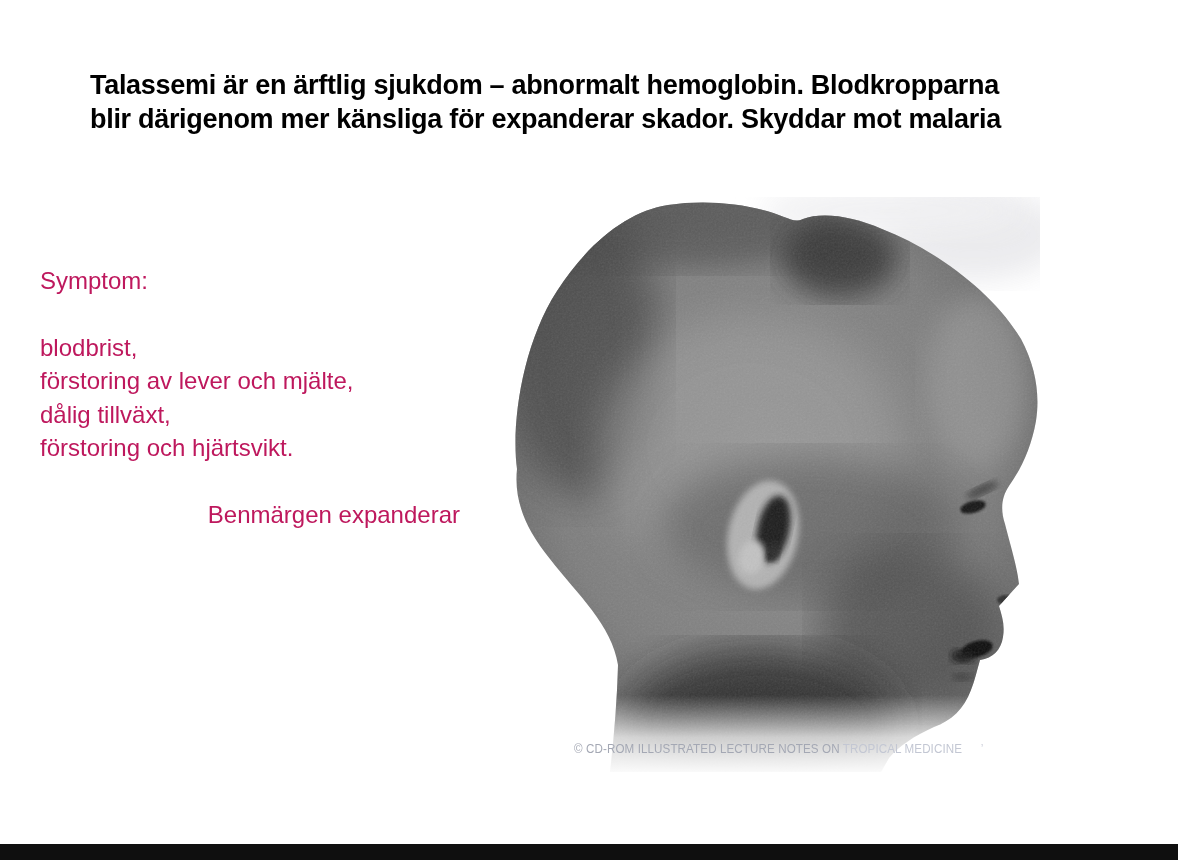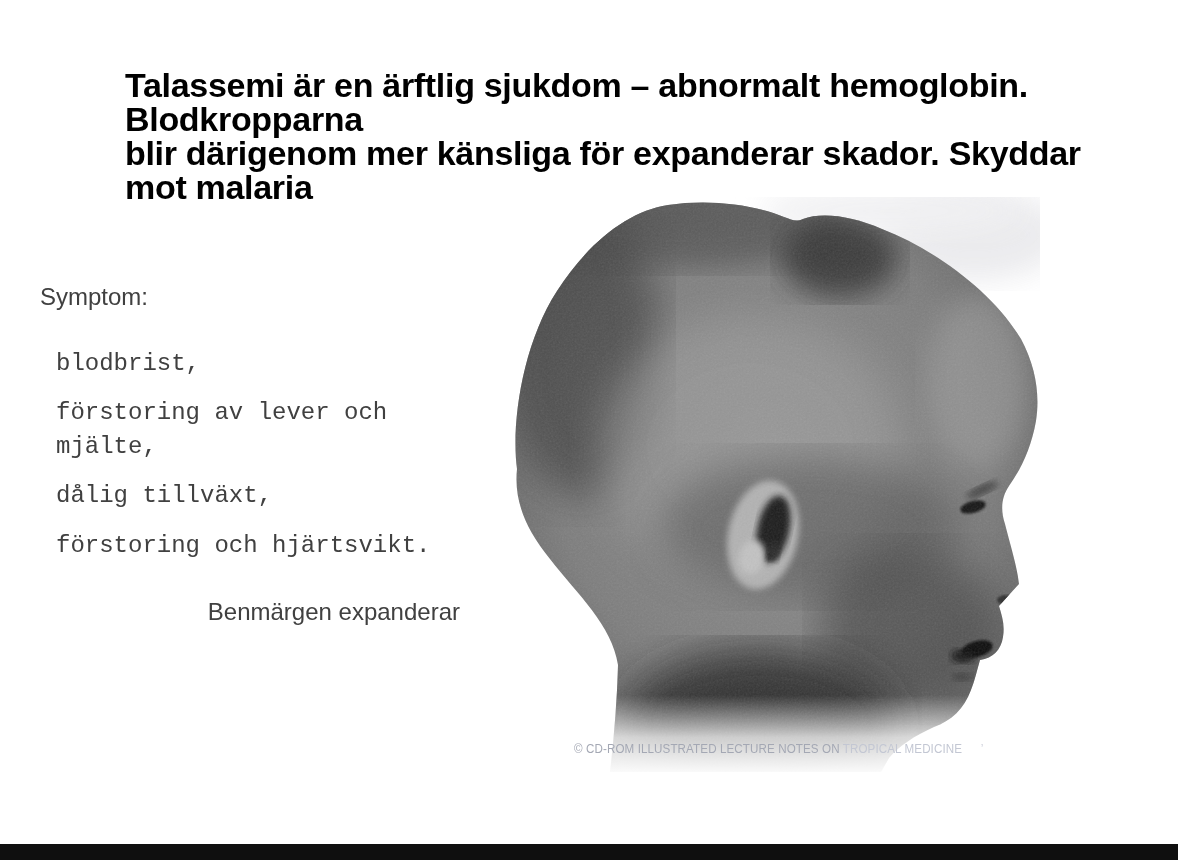--- a/index.html
+++ b/index.html
@@ -6,30 +6,29 @@
   .slide{
     position:relative;
     width:1178px;height:860px;
     background:#ffffff;
     overflow:hidden;
     font-family:"Liberation Sans", sans-serif;
     color:#000;
   }
   .title{
     position:absolute;left:90px;top:68px;width:980px;
-    font-size:34px;font-weight:bold;line-height:34px;letter-spacing:-0.3px;
+    font-size:27px;font-weight:bold;line-height:34px;letter-spacing:-0.3px;
     color:#000;
-    margin-left:35px;
   }
   .symptoms{
-    position:absolute;left:40px;top:280px;width:420px;
-    font-size:24px;line-height:33.5px;color:#404040;
+    position:absolute;left:40px;top:264px;width:420px;
+    font-size:24px;line-height:33.5px;color:#be185d;
   }
   .symptoms .heading{margin:0 0 33px 0;}
-  .symptoms .line{margin:16px;font-family:Liberation Mono, monospace;}
+  .symptoms .line{margin:0;}
   .symptoms .footer{margin:33px 0 0 0;text-align:right;}
   .photo{
     position:absolute;left:510px;top:197px;width:530px;height:575px;
   }
   .photo svg{display:block;width:530px;height:575px;}
   .caption{
     position:absolute;left:64px;top:544px;
     font-size:12.5px;letter-spacing:0.1px;white-space:nowrap;
     color:#a4a8b4;
     transform:scaleX(0.93);transform-origin:left center;

